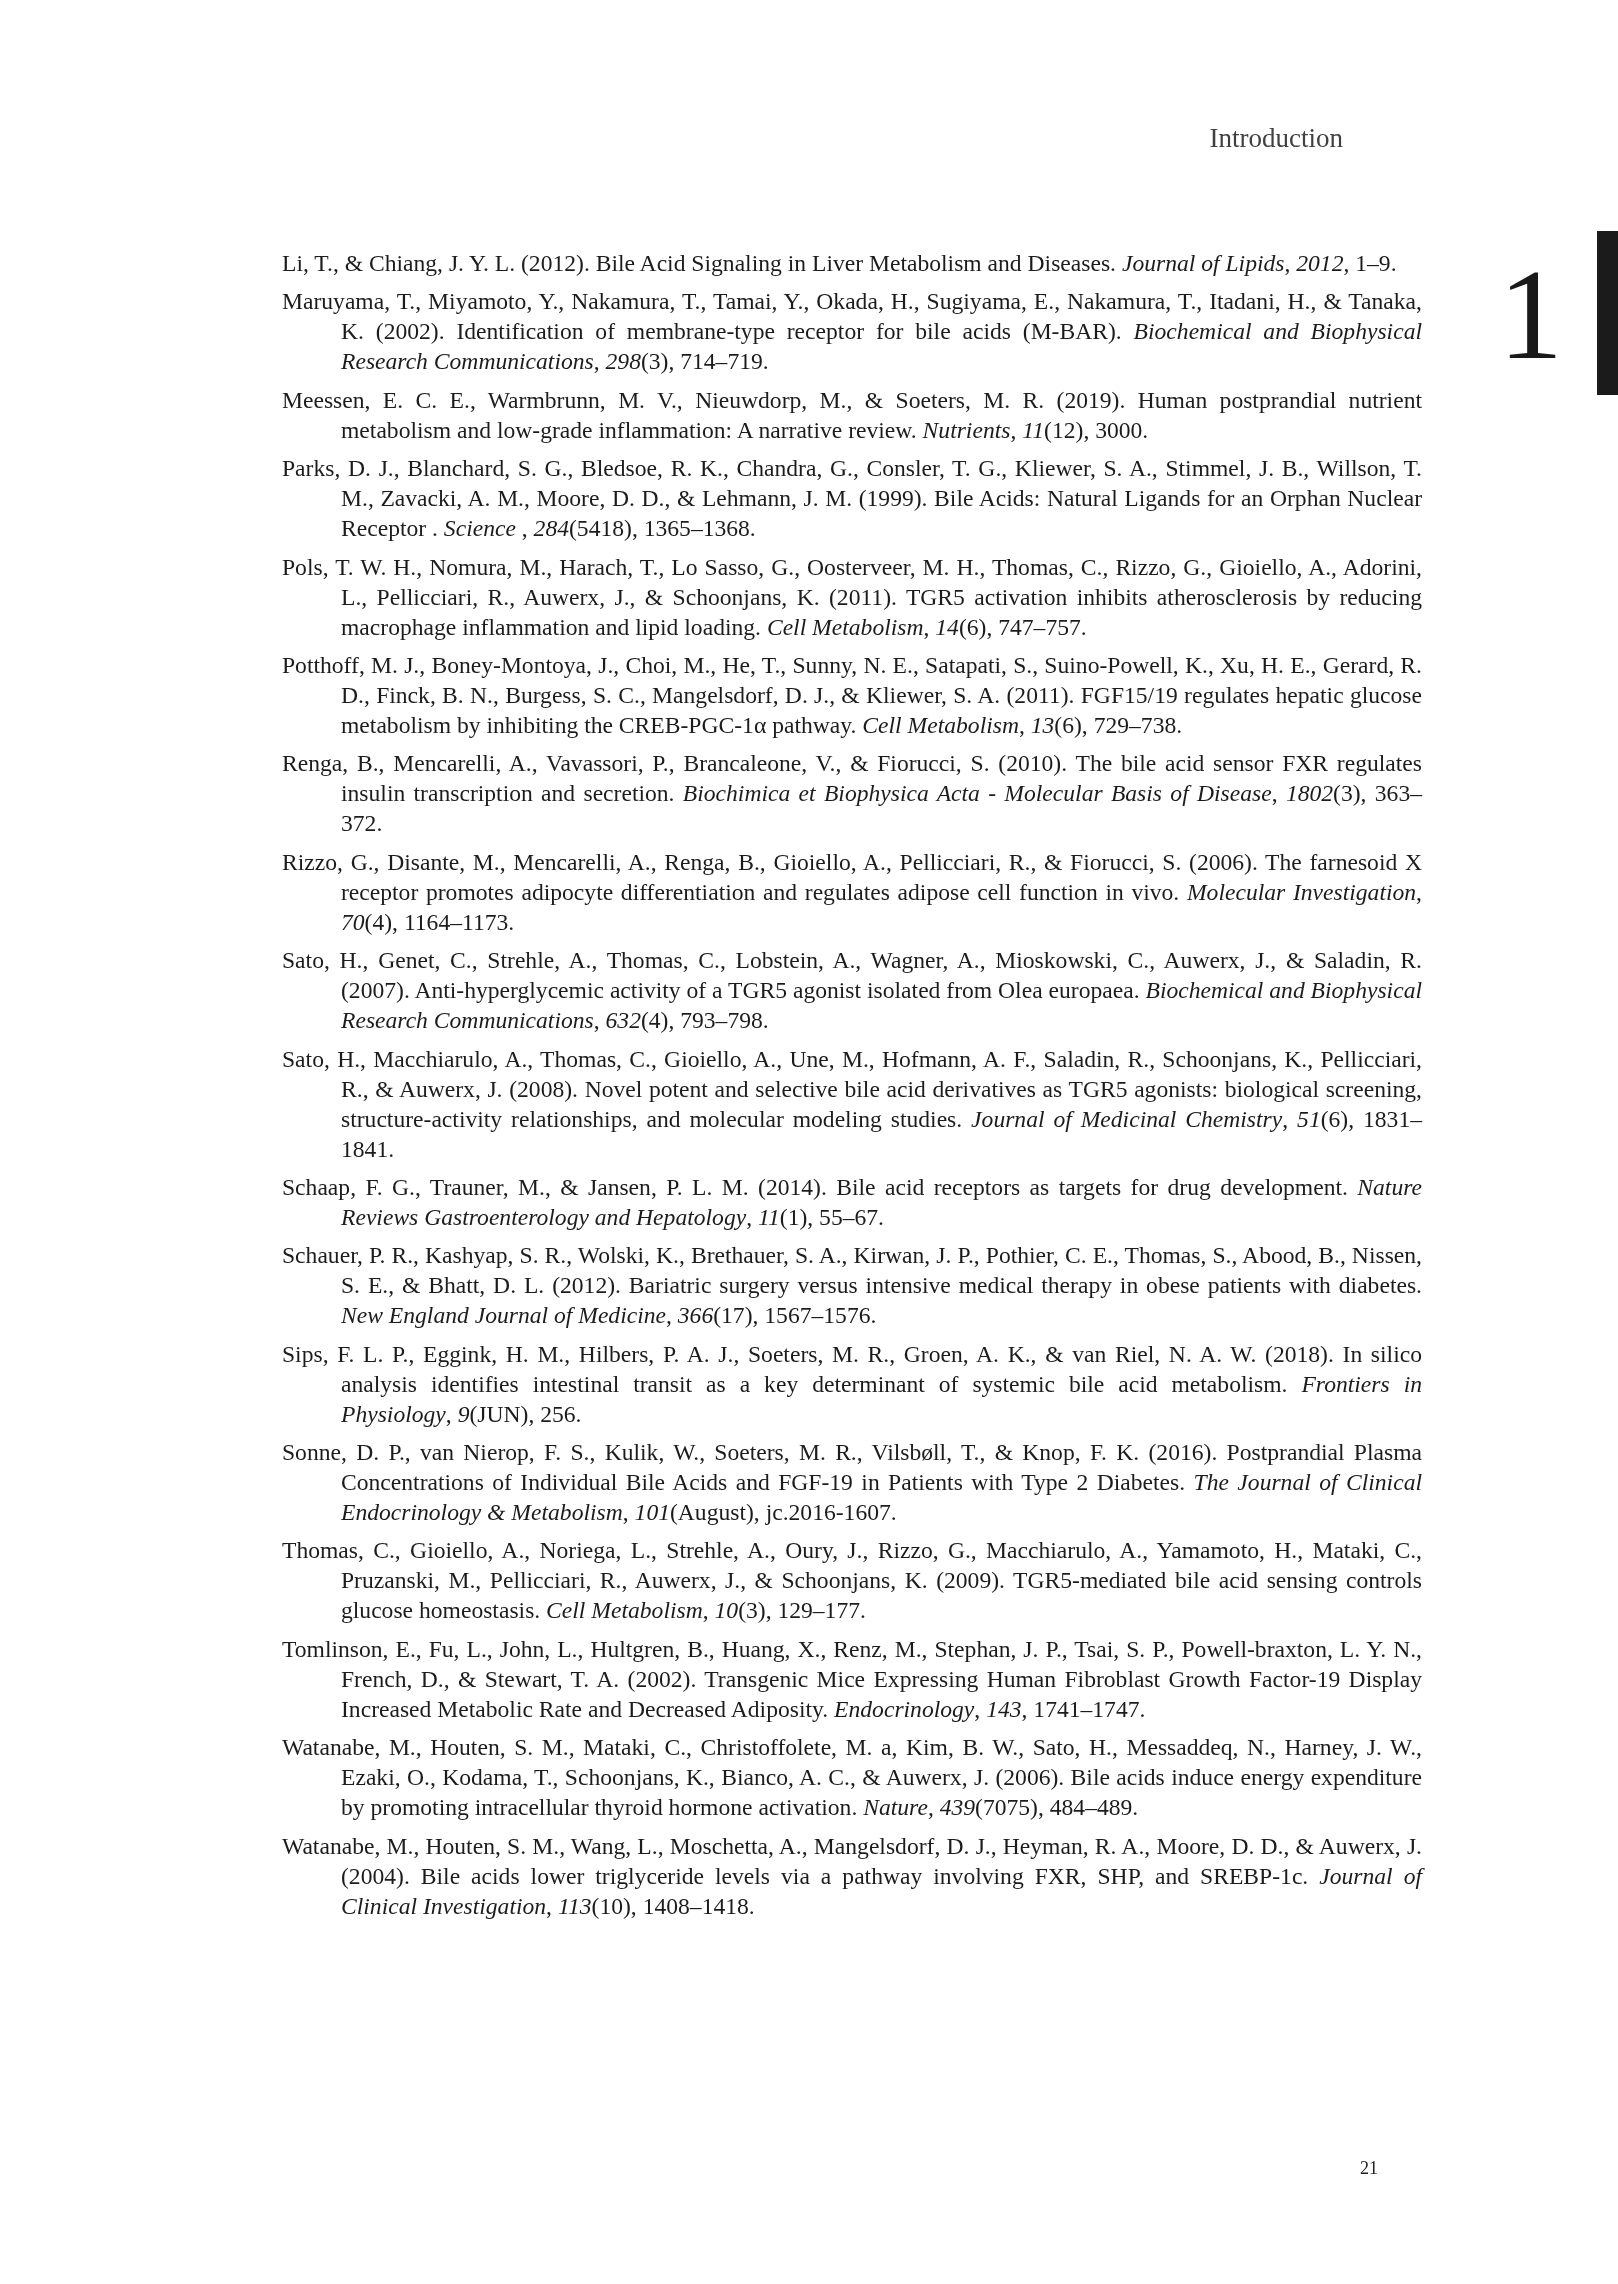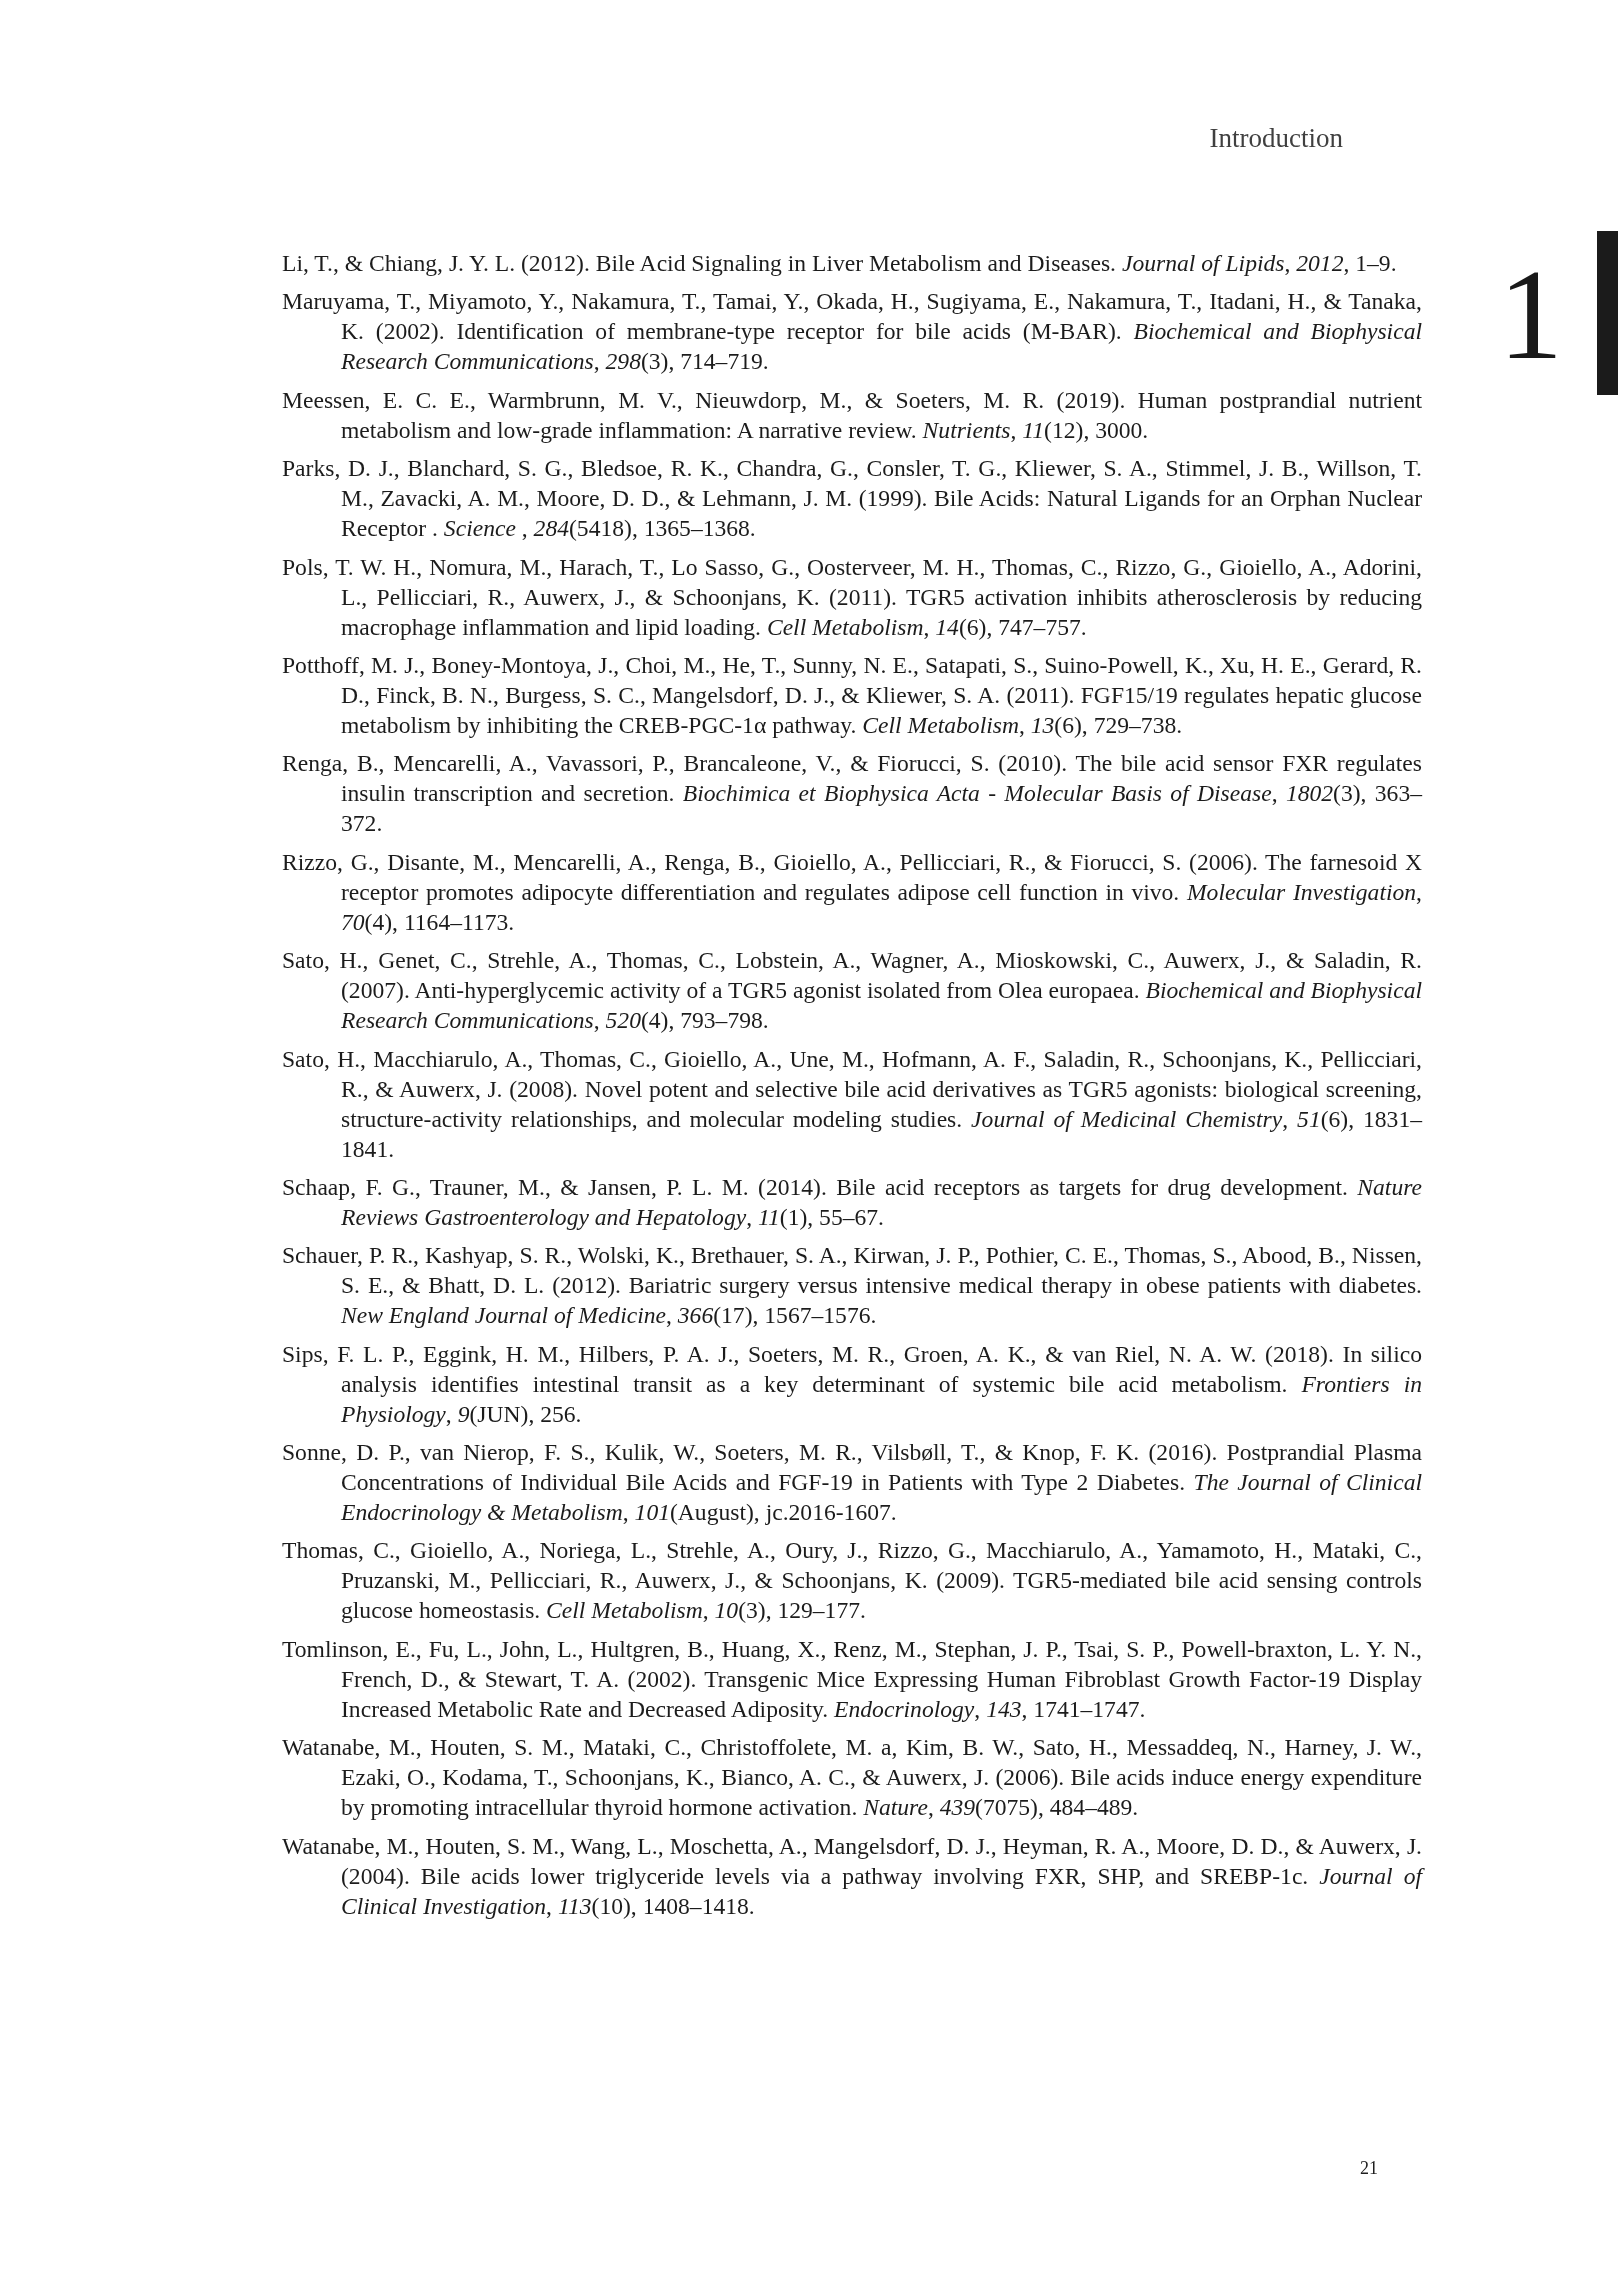--- a/index.html
+++ b/index.html
@@ -87,21 +87,21 @@
 
   <div class="references">
       <p><span>Li, T., &amp; Chiang, J. Y. L. (2012). Bile Acid Signaling in Liver Metabolism and Diseases. </span><span class="it">Journal of Lipids</span><span>, </span><span class="it">2012</span><span>, 1–9.</span></p>
       <p><span>Maruyama, T., Miyamoto, Y., Nakamura, T., Tamai, Y., Okada, H., Sugiyama, E., Nakamura, T., Itadani, H., &amp; Tanaka, K. (2002). Identification of membrane-type receptor for bile acids (M-BAR). </span><span class="it">Biochemical and Biophysical Research Communications</span><span>, </span><span class="it">298</span><span>(3), 714–719.</span></p>
       <p><span>Meessen, E. C. E., Warmbrunn, M. V., Nieuwdorp, M., &amp; Soeters, M. R. (2019). Human postprandial nutrient metabolism and low-grade inflammation: A narrative review. </span><span class="it">Nutrients</span><span>, </span><span class="it">11</span><span>(12), 3000.</span></p>
       <p><span>Parks, D. J., Blanchard, S. G., Bledsoe, R. K., Chandra, G., Consler, T. G., Kliewer, S. A., Stimmel, J. B., Willson, T. M., Zavacki, A. M., Moore, D. D., &amp; Lehmann, J. M. (1999). Bile Acids: Natural Ligands for an Orphan Nuclear Receptor . </span><span class="it">Science</span><span> , </span><span class="it">284</span><span>(5418), 1365–1368.</span></p>
       <p><span>Pols, T. W. H., Nomura, M., Harach, T., Lo Sasso, G., Oosterveer, M. H., Thomas, C., Rizzo, G., Gioiello, A., Adorini, L., Pellicciari, R., Auwerx, J., &amp; Schoonjans, K. (2011). TGR5 activation inhibits atherosclerosis by reducing macrophage inflammation and lipid loading. </span><span class="it">Cell Metabolism</span><span>, </span><span class="it">14</span><span>(6), 747–757.</span></p>
       <p><span>Potthoff, M. J., Boney-Montoya, J., Choi, M., He, T., Sunny, N. E., Satapati, S., Suino-Powell, K., Xu, H. E., Gerard, R. D., Finck, B. N., Burgess, S. C., Mangelsdorf, D. J., &amp; Kliewer, S. A. (2011). FGF15/19 regulates hepatic glucose metabolism by inhibiting the CREB-PGC-1α pathway. </span><span class="it">Cell Metabolism</span><span>, </span><span class="it">13</span><span>(6), 729–738.</span></p>
       <p><span>Renga, B., Mencarelli, A., Vavassori, P., Brancaleone, V., &amp; Fiorucci, S. (2010). The bile acid sensor FXR regulates insulin transcription and secretion. </span><span class="it">Biochimica et Biophysica Acta - Molecular Basis of Disease</span><span>, </span><span class="it">1802</span><span>(3), 363–372.</span></p>
       <p><span>Rizzo, G., Disante, M., Mencarelli, A., Renga, B., Gioiello, A., Pellicciari, R., &amp; Fiorucci, S. (2006). The farnesoid X receptor promotes adipocyte differentiation and regulates adipose cell function in vivo. </span><span class="it">Molecular Investigation</span><span>, </span><span class="it">70</span><span>(4), 1164–1173.</span></p>
-      <p><span>Sato, H., Genet, C., Strehle, A., Thomas, C., Lobstein, A., Wagner, A., Mioskowski, C., Auwerx, J., &amp; Saladin, R. (2007). Anti-hyperglycemic activity of a TGR5 agonist isolated from Olea europaea. </span><span class="it">Biochemical and Biophysical Research Communications</span><span>, </span><span class="it">520</span><span>(4), 793–798.</span></p>
+      <p><span>Sato, H., Genet, C., Strehle, A., Thomas, C., Lobstein, A., Wagner, A., Mioskowski, C., Auwerx, J., &amp; Saladin, R. (2007). Anti-hyperglycemic activity of a TGR5 agonist isolated from Olea europaea. </span><span class="it">Biochemical and Biophysical Research Communications</span><span>, </span><span class="it">632</span><span>(4), 793–798.</span></p>
       <p><span>Sato, H., Macchiarulo, A., Thomas, C., Gioiello, A., Une, M., Hofmann, A. F., Saladin, R., Schoonjans, K., Pellicciari, R., &amp; Auwerx, J. (2008). Novel potent and selective bile acid derivatives as TGR5 agonists: biological screening, structure-activity relationships, and molecular modeling studies. </span><span class="it">Journal of Medicinal Chemistry</span><span>, </span><span class="it">51</span><span>(6), 1831–1841.</span></p>
       <p><span>Schaap, F. G., Trauner, M., &amp; Jansen, P. L. M. (2014). Bile acid receptors as targets for drug development. </span><span class="it">Nature Reviews Gastroenterology and Hepatology</span><span>, </span><span class="it">11</span><span>(1), 55–67.</span></p>
       <p><span>Schauer, P. R., Kashyap, S. R., Wolski, K., Brethauer, S. A., Kirwan, J. P., Pothier, C. E., Thomas, S., Abood, B., Nissen, S. E., &amp; Bhatt, D. L. (2012). Bariatric surgery versus intensive medical therapy in obese patients with diabetes. </span><span class="it">New England Journal of Medicine</span><span>, </span><span class="it">366</span><span>(17), 1567–1576.</span></p>
       <p><span>Sips, F. L. P., Eggink, H. M., Hilbers, P. A. J., Soeters, M. R., Groen, A. K., &amp; van Riel, N. A. W. (2018). In silico analysis identifies intestinal transit as a key determinant of systemic bile acid metabolism. </span><span class="it">Frontiers in Physiology</span><span>, </span><span class="it">9</span><span>(JUN), 256.</span></p>
       <p><span>Sonne, D. P., van Nierop, F. S., Kulik, W., Soeters, M. R., Vilsbøll, T., &amp; Knop, F. K. (2016). Postprandial Plasma Concentrations of Individual Bile Acids and FGF-19 in Patients with Type 2 Diabetes. </span><span class="it">The Journal of Clinical Endocrinology &amp; Metabolism</span><span>, </span><span class="it">101</span><span>(August), jc.2016-1607.</span></p>
       <p><span>Thomas, C., Gioiello, A., Noriega, L., Strehle, A., Oury, J., Rizzo, G., Macchiarulo, A., Yamamoto, H., Mataki, C., Pruzanski, M., Pellicciari, R., Auwerx, J., &amp; Schoonjans, K. (2009). TGR5-mediated bile acid sensing controls glucose homeostasis. </span><span class="it">Cell Metabolism</span><span>, </span><span class="it">10</span><span>(3), 129–177.</span></p>
       <p><span>Tomlinson, E., Fu, L., John, L., Hultgren, B., Huang, X., Renz, M., Stephan, J. P., Tsai, S. P., Powell-braxton, L. Y. N., French, D., &amp; Stewart, T. A. (2002). Transgenic Mice Expressing Human Fibroblast Growth Factor-19 Display Increased Metabolic Rate and Decreased Adiposity. </span><span class="it">Endocrinology</span><span>, </span><span class="it">143</span><span>, 1741–1747.</span></p>
       <p><span>Watanabe, M., Houten, S. M., Mataki, C., Christoffolete, M. a, Kim, B. W., Sato, H., Messaddeq, N., Harney, J. W., Ezaki, O., Kodama, T., Schoonjans, K., Bianco, A. C., &amp; Auwerx, J. (2006). Bile acids induce energy expenditure by promoting intracellular thyroid hormone activation. </span><span class="it">Nature</span><span>, </span><span class="it">439</span><span>(7075), 484–489.</span></p>
       <p><span>Watanabe, M., Houten, S. M., Wang, L., Moschetta, A., Mangelsdorf, D. J., Heyman, R. A., Moore, D. D., &amp; Auwerx, J. (2004). Bile acids lower triglyceride levels via a pathway involving FXR, SHP, and SREBP-1c. </span><span class="it">Journal of Clinical Investigation</span><span>, </span><span class="it">113</span><span>(10), 1408–1418.</span></p>
     </div>

